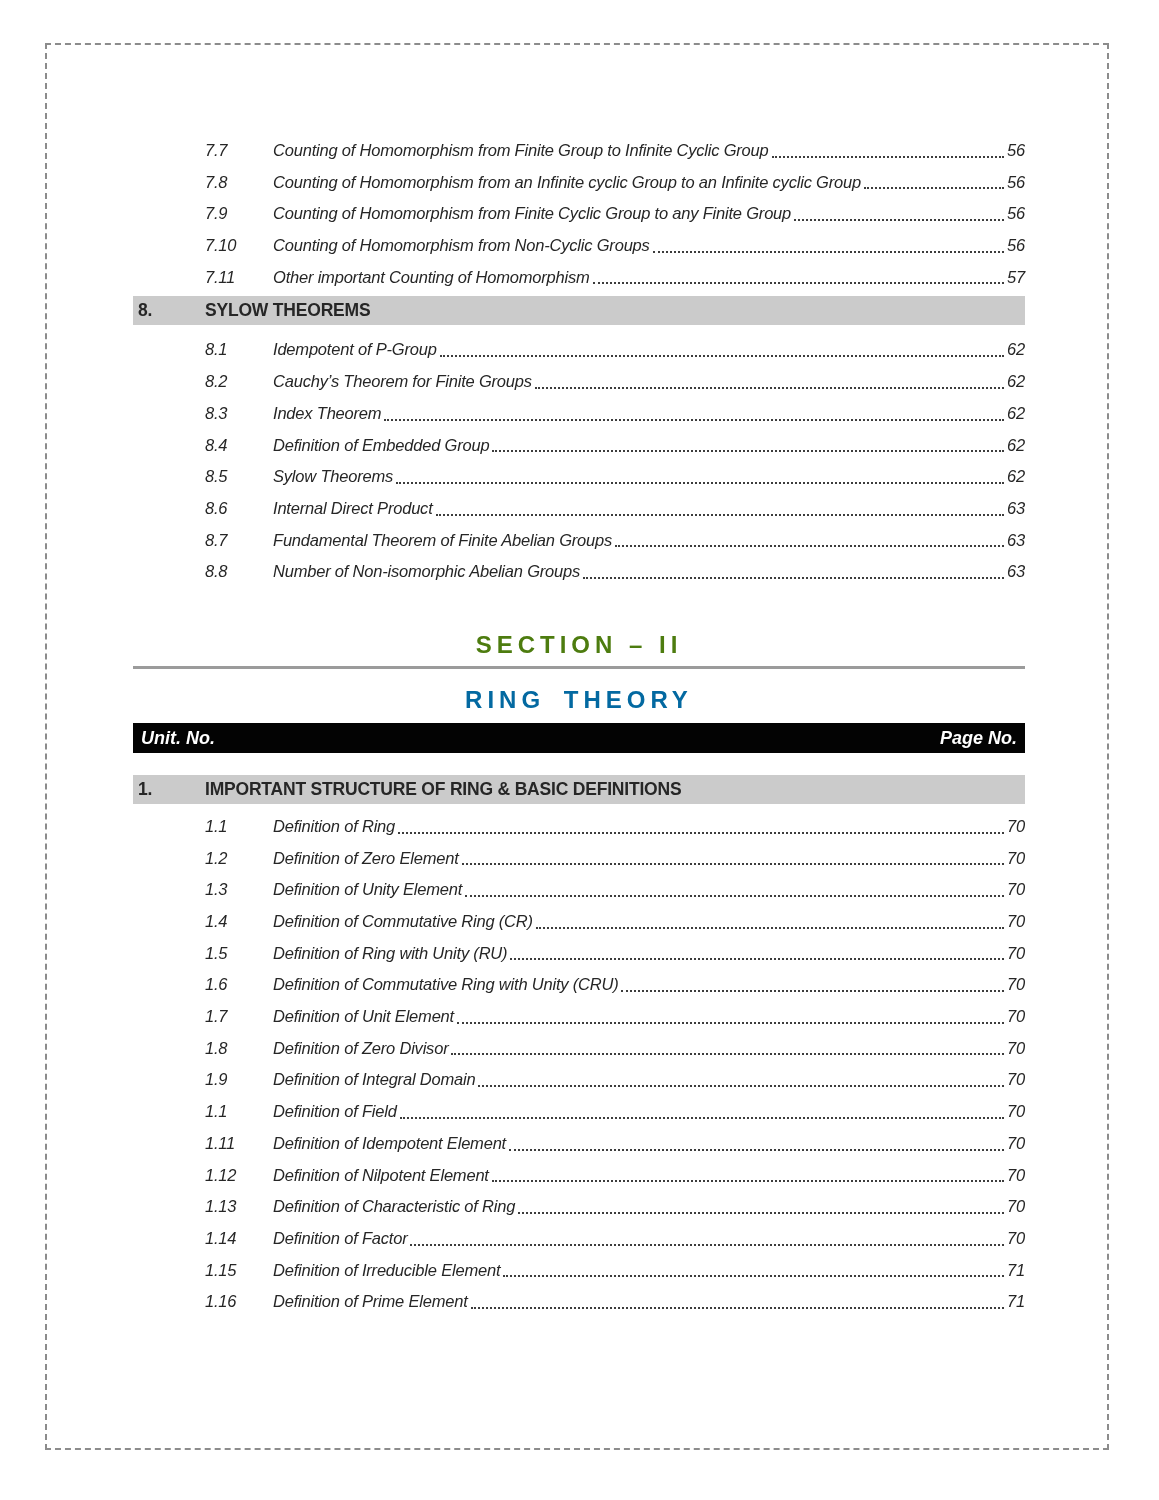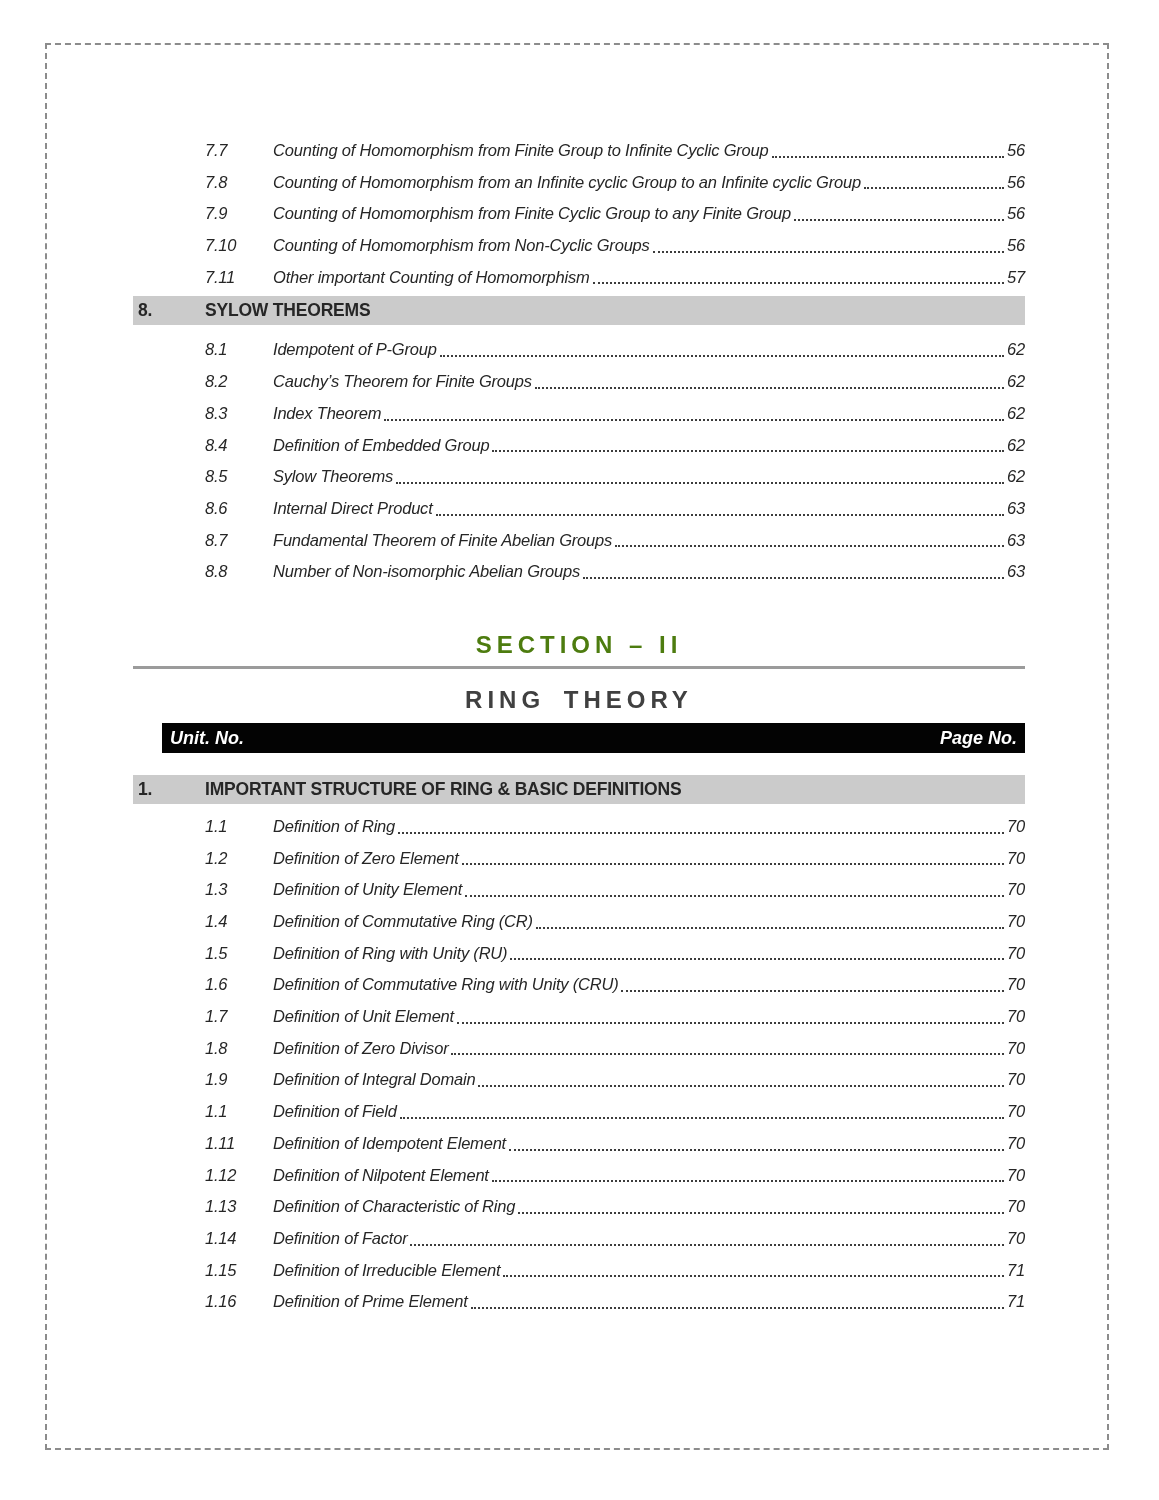--- a/index.html
+++ b/index.html
@@ -95,36 +95,35 @@
     background: #9b9b9b;
   }
   .sub-heading {
     margin-top: 16px;
     text-align: center;
     font-size: 24px;
     font-weight: bold;
     letter-spacing: 5px;
     word-spacing: 7px;
     line-height: 30px;
-    color: #404040;
+    color: #0369a1;
   }
   
   .table-header {
     margin-top: 8px;
     height: 30px;
     line-height: 30px;
     background: #030303;
     color: #ffffff;
     display: flex;
     font-size: 18px;
     font-weight: bold;
     font-style: italic;
     padding: 0 8px;
     box-sizing: border-box;
-    margin-left: 29px;
   }
   .table-header .th-left  { flex: 1; text-align: left; }
   .table-header .th-center{ flex: 1; text-align: center; }
   .table-header .th-right { flex: 1; text-align: right; }
   .bar-unit1 { margin-top: 22px; }
   .rows-unit1 { margin-top: 7px; }
 </style>
 </head>
 <body>
 

